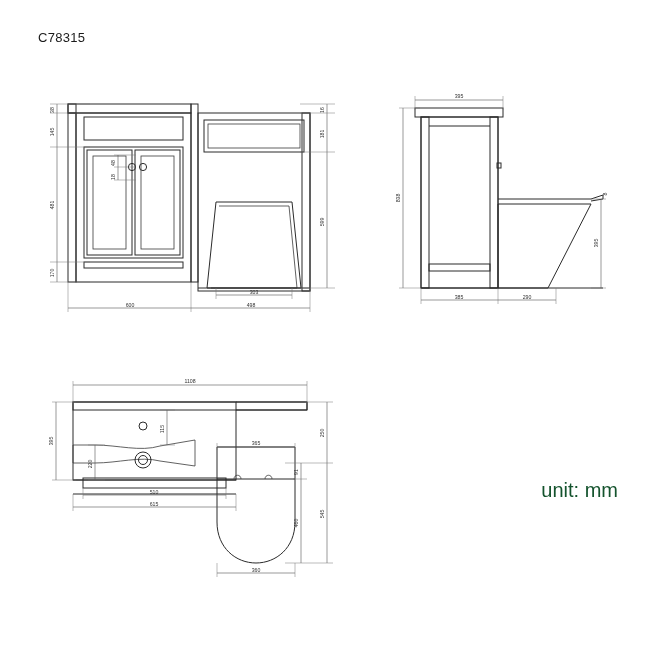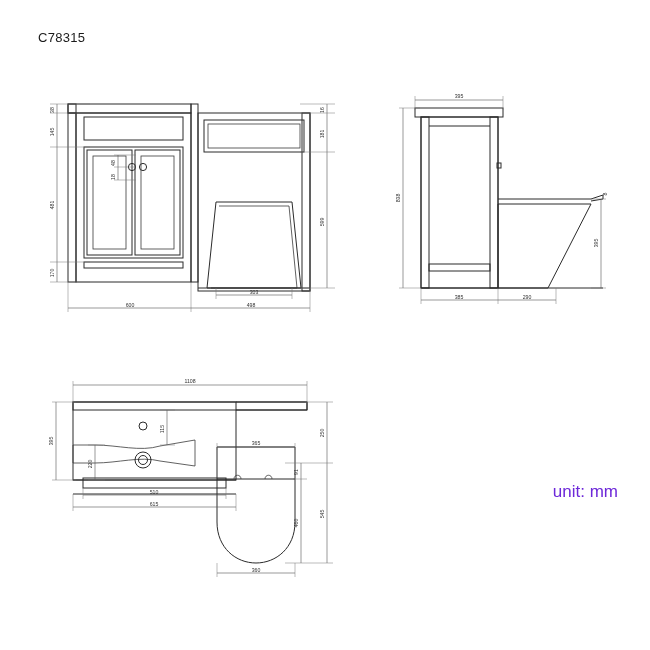--- a/index.html
+++ b/index.html
@@ -26,22 +26,22 @@
     left: 38px;
     top: 30px;
     font-size: 13px;
     letter-spacing: 0.3px;
     color: #1a1a1a;
   }
   .unit-text {
     position: absolute;
     right: 32px;
     bottom: 24px;
-    font-size: 17px;
-    color: #6d28d9;
+    font-size: 20px;
+    color: #14532d;
   }
   svg { display: block; }
   .obj { fill: none; stroke: #2b2b2b; stroke-width: 1; }
   .obj-thin { fill: none; stroke: #3a3a3a; stroke-width: 0.8; }
   .dim { fill: none; stroke: #555555; stroke-width: 0.6; }
   .dimext { fill: none; stroke: #777777; stroke-width: 0.5; }
   .dimtext {
     font-family: "Liberation Sans", sans-serif;
     font-size: 5.2px;
     fill: #333333;

